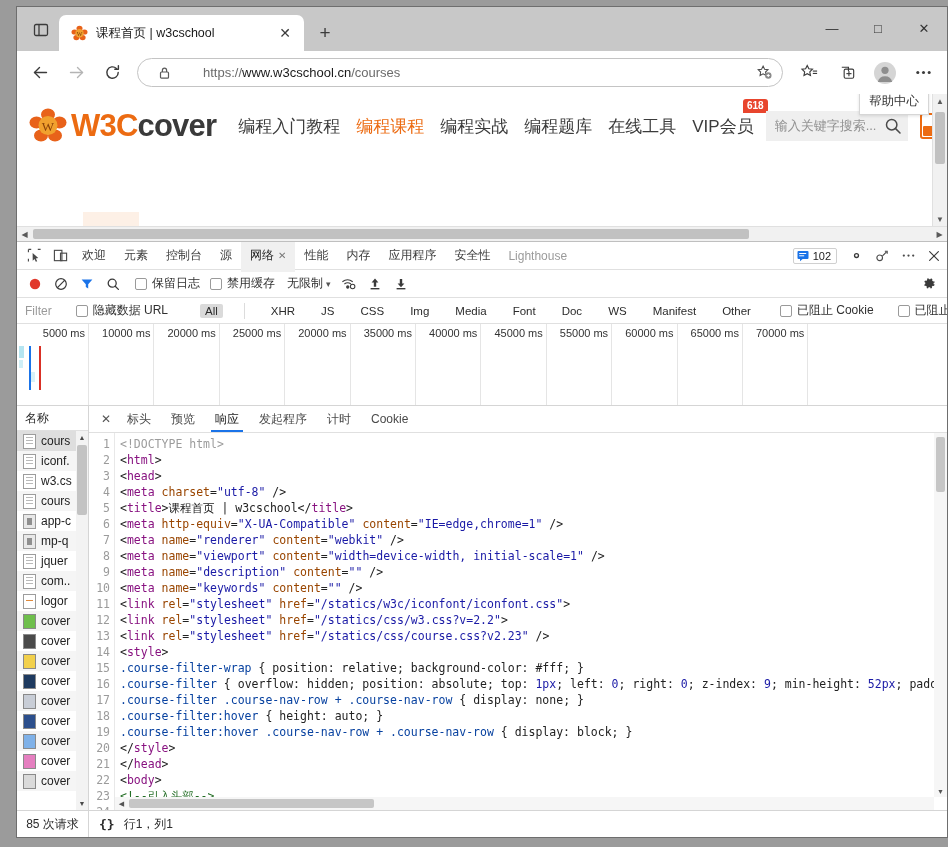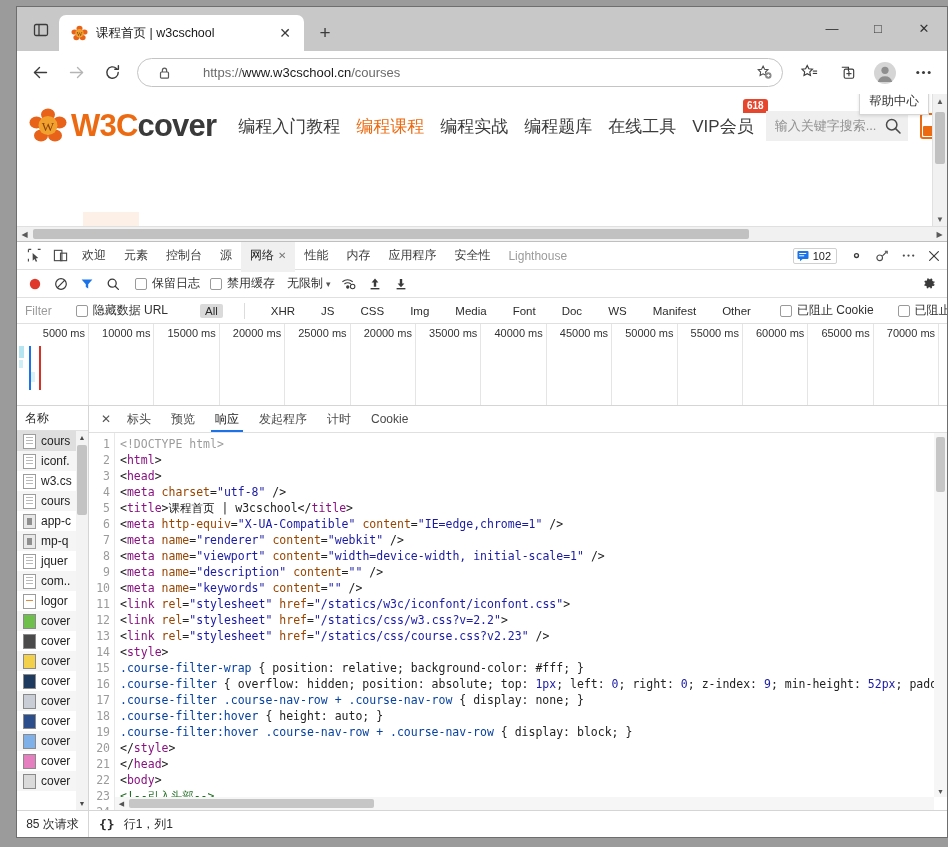--- a/index.html
+++ b/index.html
@@ -949,42 +949,36 @@
 
     <div class="dt-overview">
       <div class="ov-ruler" id="ruler">
           <div class="ov-cell" style="width: 72px;">
             <span>5000 ms</span>
           </div>
           <div class="ov-cell" style="width: 65.3963px;">
             <span>10000 ms</span>
           </div>
           <div class="ov-cell" style="width: 65.3963px;">
-            <span>15000 ms</span>
+            <span>20000 ms</span>
+          </div>
+          <div class="ov-cell" style="width: 65.3963px;">
+            <span>25000 ms</span>
           </div>
           <div class="ov-cell" style="width: 65.3963px;">
             <span>20000 ms</span>
           </div>
           <div class="ov-cell" style="width: 65.3963px;">
-            <span>25000 ms</span>
-          </div>
-          <div class="ov-cell" style="width: 65.3963px;">
-            <span>20000 ms</span>
-          </div>
-          <div class="ov-cell" style="width: 65.3963px;">
             <span>35000 ms</span>
           </div>
           <div class="ov-cell" style="width: 65.3963px;">
             <span>40000 ms</span>
           </div>
           <div class="ov-cell" style="width: 65.3963px;">
             <span>45000 ms</span>
-          </div>
-          <div class="ov-cell" style="width: 65.3963px;">
-            <span>50000 ms</span>
           </div>
           <div class="ov-cell" style="width: 65.3963px;">
             <span>55000 ms</span>
           </div>
           <div class="ov-cell" style="width: 65.3963px;">
             <span>60000 ms</span>
           </div>
           <div class="ov-cell" style="width: 65.3963px;">
             <span>65000 ms</span>
           </div>

